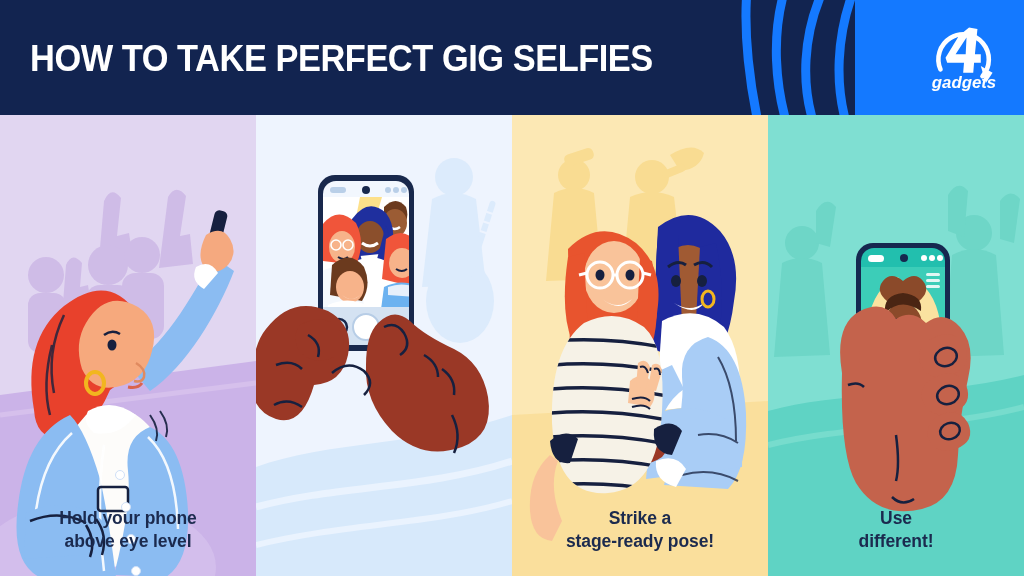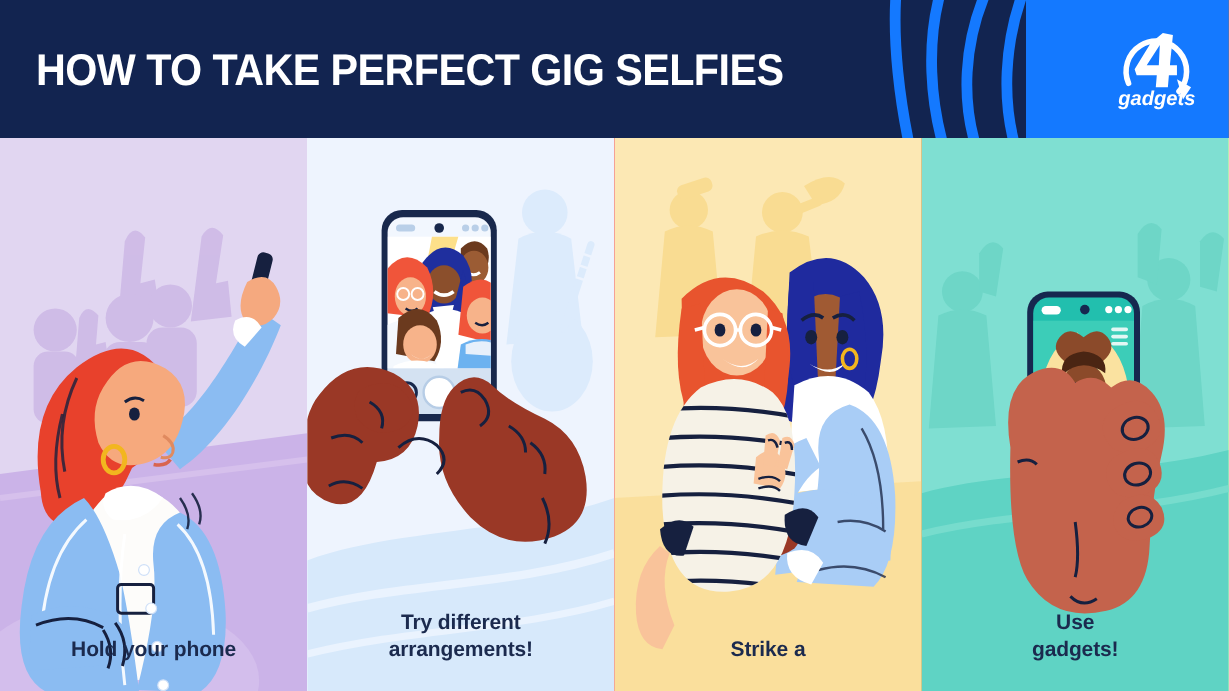--- a/index.html
+++ b/index.html
@@ -140,20 +140,21 @@
           <path d="M96,404 q12,16 6,36"></path>
           <path d="M86,410 q10,16 4,32"></path>
         </g>
         <g stroke="#16203f" stroke-width="2" fill="none" opacity=".9">
           <path d="M150,300 q10,14 6,26"></path>
             <path d="M160,296 q10,14 6,26"></path>
         </g>
       </svg>
       <div class="caption">
         <span>Hold your phone</span>
+        <span>above eye level</span>
       </div>
     </div>
 
     <div class="panel p2">
       <svg class="art" viewBox="0 0 256 461" preserveAspectRatio="xMidYMid slice">
         <rect x="0" y="0" width="256" height="461" fill="#eef4fe"></rect>
 
         <g fill="#dcebfc">
           <circle cx="198" cy="62" r="19"></circle>
           <path d="M176,84 q22,-12 44,0 l10,86 -64,2 Z"></path>
@@ -235,24 +236,20 @@
 
         <path d="M122,208 q16,-16 32,-2 q14,14 44,28 q28,14 34,48 q6,38 -26,50 q-40,14 -70,-16 q-28,-30 -26,-66 q0,-30 12,-42 Z" fill="#9a3826"></path>
         <g stroke="#16203f" stroke-width="2.5" fill="none">
           <path d="M128,212 q12,-6 20,6 q8,14 -4,22"></path>
           <path d="M76,258 q16,-14 32,-2 q12,12 0,24"></path>
           <path d="M168,240 q14,8 14,22"></path>
           <path d="M186,254 q14,10 12,26"></path>
           <path d="M196,300 q10,20 2,38"></path>
         </g>
       </svg>
-      <div class="caption">
-        <span>Try different</span>
-        <span>arrangements!</span>
-      </div>
     </div>
 
     <div class="panel p3">
       <svg class="art" viewBox="0 0 256 461" preserveAspectRatio="xMidYMid slice">
         <rect x="0" y="0" width="256" height="461" fill="#fce8b4"></rect>
 
         <g fill="#f9dc92">
           <circle cx="62" cy="60" r="16"></circle>
           <path d="M42,78 q20,-10 40,0 l8,86 -56,2 Z"></path>
           <rect x="52" y="36" width="30" height="12" rx="5" transform="rotate(-18 67 42)"></rect>
@@ -345,20 +342,21 @@
         <path d="M140,250 q8,-4 10,6 l-6,20 -8,-2 Z" fill="#f9c39a"></path>
         <g stroke="#16203f" stroke-width="2" fill="none">
           <path d="M128,252 q6,-2 8,6"></path>
             <path d="M142,254 q6,-2 6,6"></path>
           <path d="M120,284 q12,-4 18,2"></path>
             <path d="M120,292 q12,-4 18,2"></path>
         </g>
       </svg>
       <div class="caption">
         <span>Strike a</span>
+        <span>stage-ready pose!</span>
       </div>
     </div>
 
     <div class="panel p4">
       <svg class="art" viewBox="0 0 256 461" preserveAspectRatio="xMidYMid slice">
         <rect x="0" y="0" width="256" height="461" fill="#7fdfd2"></rect>
 
         <g fill="#6ed6c7">
           <circle cx="34" cy="128" r="17"></circle>
           <path d="M14,148 q20,-10 40,0 l8,92 -56,2 Z"></path>
@@ -435,18 +433,18 @@
           <ellipse cx="178" cy="242" rx="11" ry="9" transform="rotate(-18 178 242)"></ellipse>
           <ellipse cx="180" cy="280" rx="11" ry="9" transform="rotate(-18 180 280)"></ellipse>
           <ellipse cx="182" cy="316" rx="10" ry="8" transform="rotate(-18 182 316)"></ellipse>
           <path d="M80,270 q10,-4 16,2"></path>
           <path d="M128,320 q4,30 0,46"></path>
           <path d="M124,382 q10,10 22,2"></path>
         </g>
       </svg>
       <div class="caption">
         <span>Use</span>
-        <span>gadgets!</span>
+        <span>different!</span>
       </div>
     </div>
 
   </div>
 </div>
 
 </body></html>

